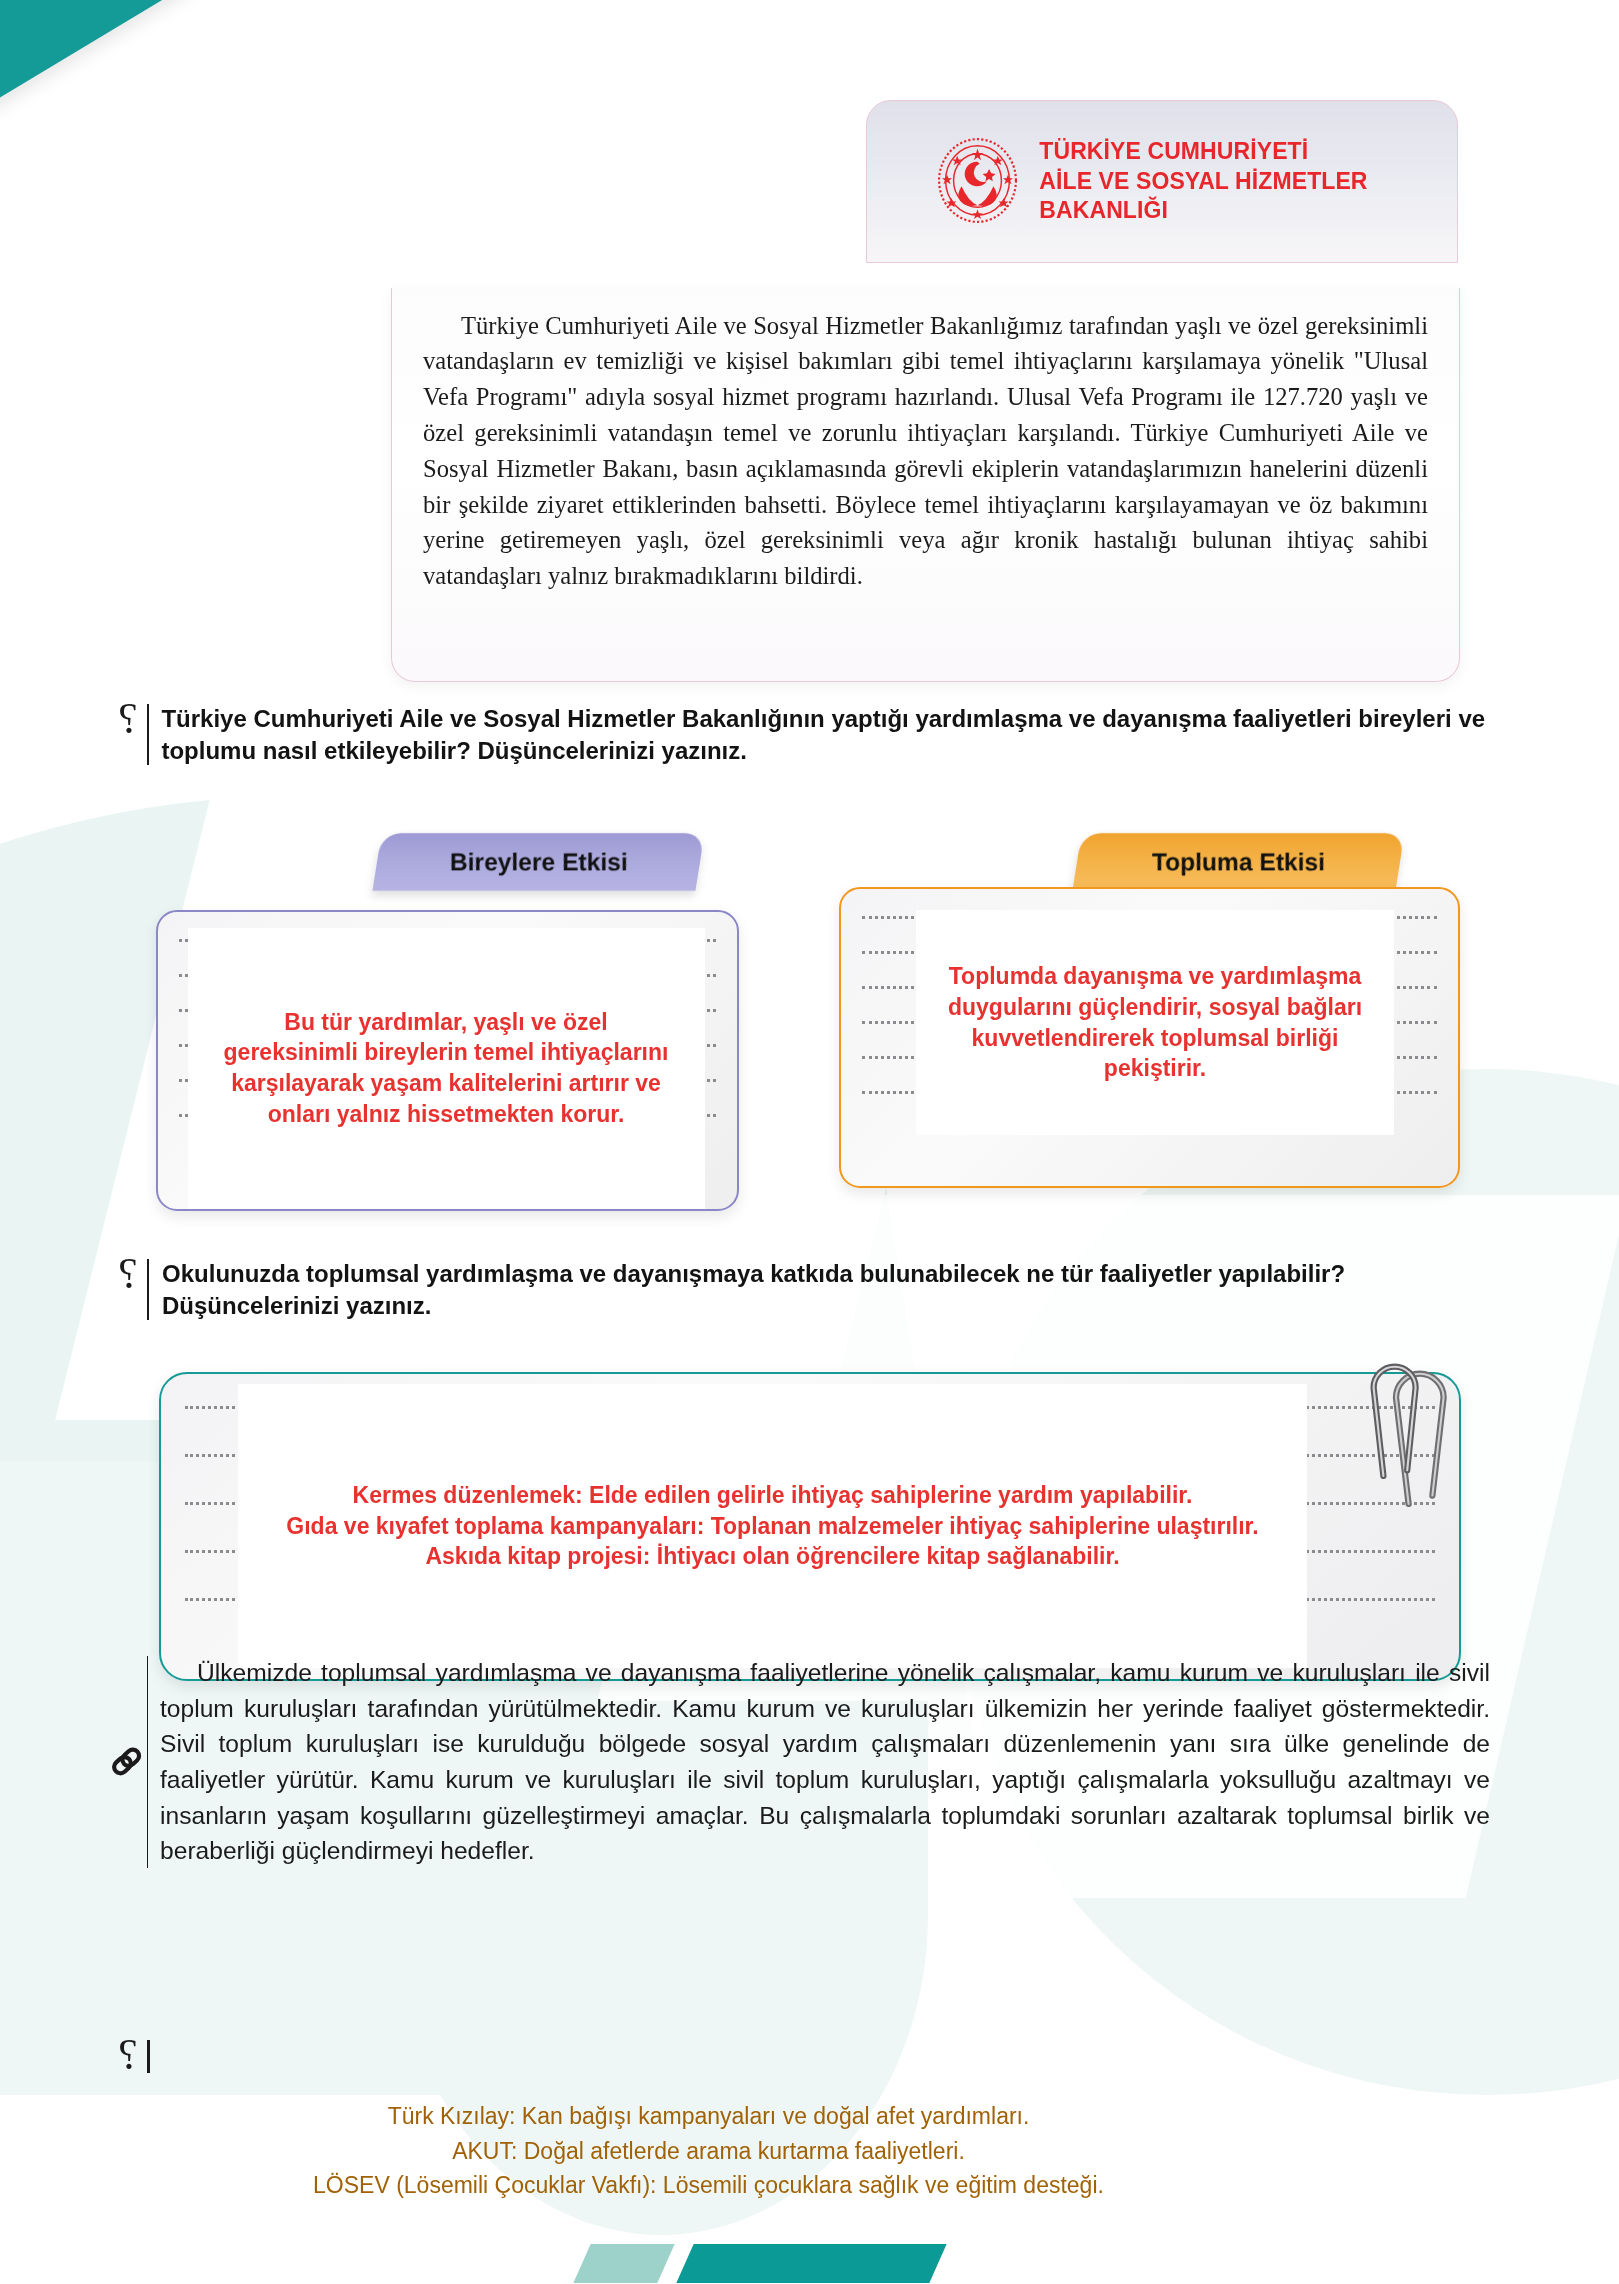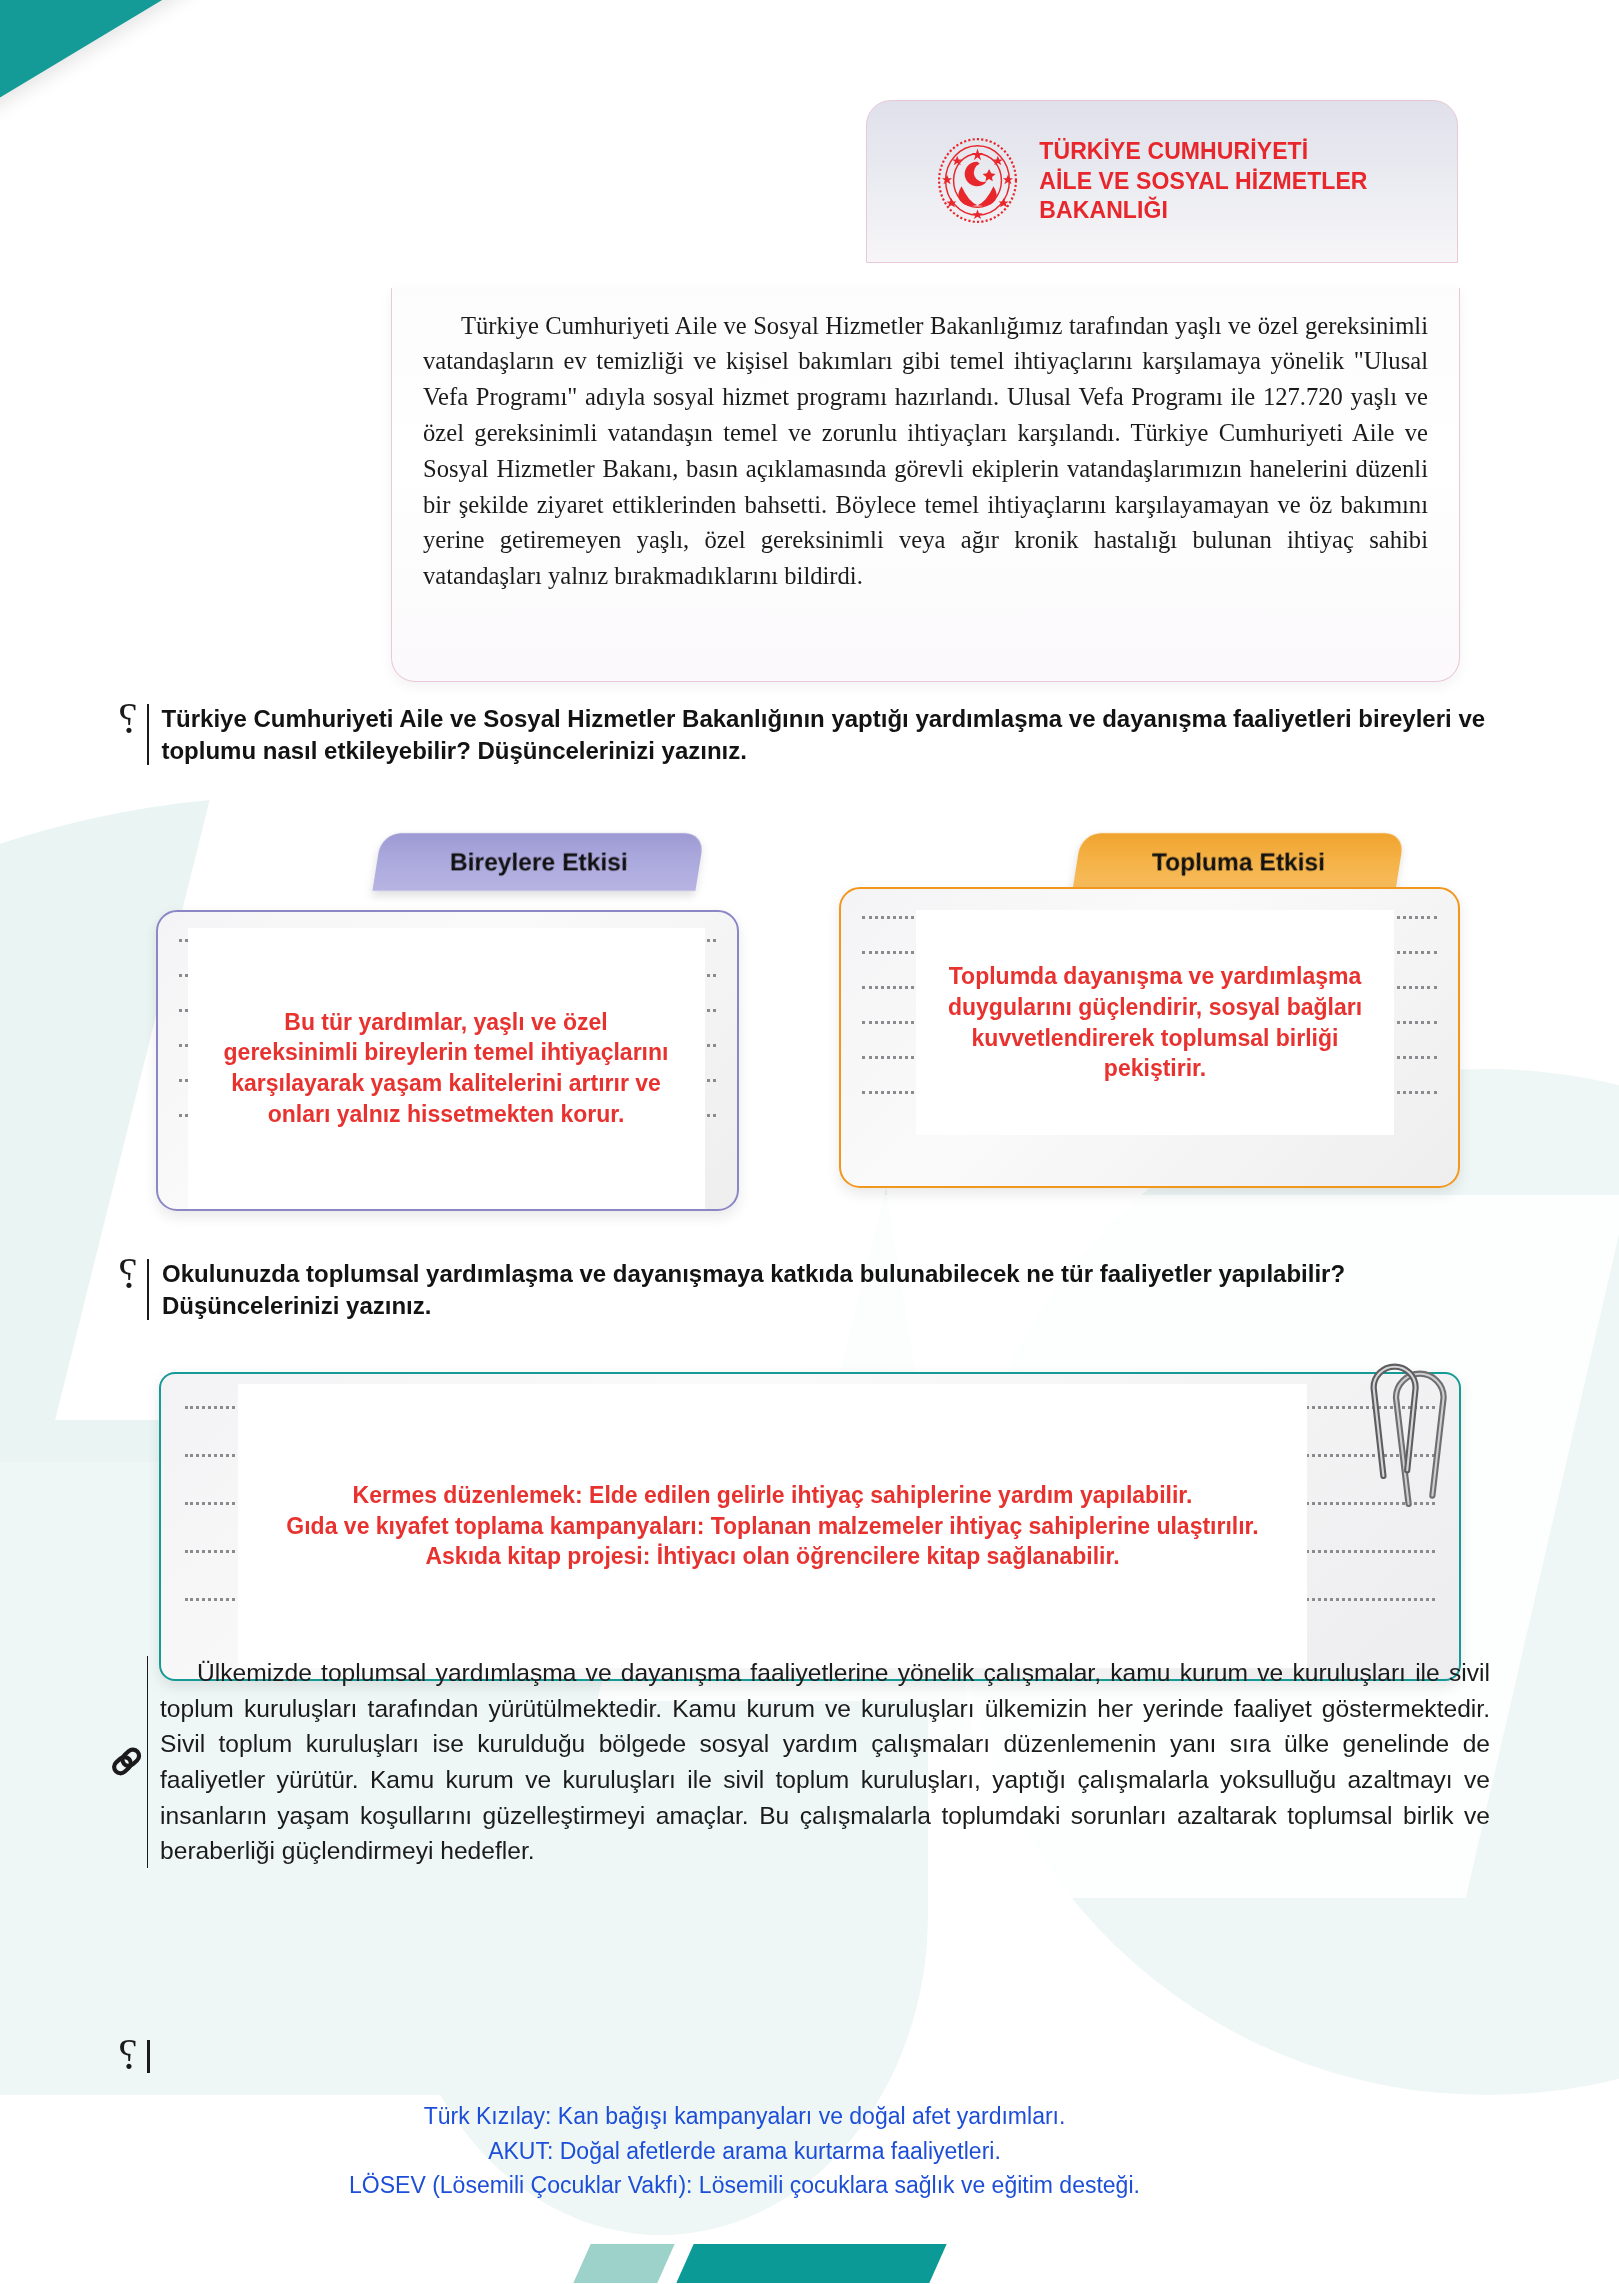--- a/index.html
+++ b/index.html
@@ -114,32 +114,32 @@
   }
   .ans-plate{
     position:absolute;background:#ffffff;z-index:2;
     display:flex;align-items:center;justify-content:center;text-align:center;
   }
   .ans-red{color:#e8322f;font-weight:bold;font-size:23px;line-height:1.33;}
 
   
   .note-card{
     position:absolute;left:159px;top:1372px;width:1302px;height:309px;
-    border:2.8px solid #159a96;border-radius:16px;z-index:6;box-sizing:border-box;
+    border:2.8px solid #159a96;border-radius:28px;z-index:6;box-sizing:border-box;
     background:linear-gradient(140deg,#f3f3f5 0%,#fafafa 35%,#ededef 100%);
     overflow:hidden;box-shadow:0 5.6px 14px rgba(0,0,0,.09);
   }
   .note-card .dot-lines{padding:32px 24px 21px 24px;}
   .note-card .dot-line{margin-bottom:45px;}
   .clip{position:absolute;left:1368px;top:1320px;z-index:9;}
 
   
   .bottom-ans{
     position:absolute;left:0;top:2099px;width:1417px;text-align:center;z-index:6;
-    color:#1d4ed8;font-size:23px;line-height:1.5;font-weight:normal;margin-left:36px;
+    color:#a16207;font-size:23px;line-height:1.5;font-weight:normal;
   }
 
   
   .ribbon{position:absolute;left:582px;top:2244px;z-index:6;}
   .ribbon .p1{position:absolute;left:0;top:0;width:84px;height:39px;background:#9dd2cb;transform:skewX(-24deg);}
   .ribbon .p2{position:absolute;left:103px;top:0;width:253px;height:39px;background:#0c9a96;transform:skewX(-24deg);}
 </style>
 </head>
 <body>
 

